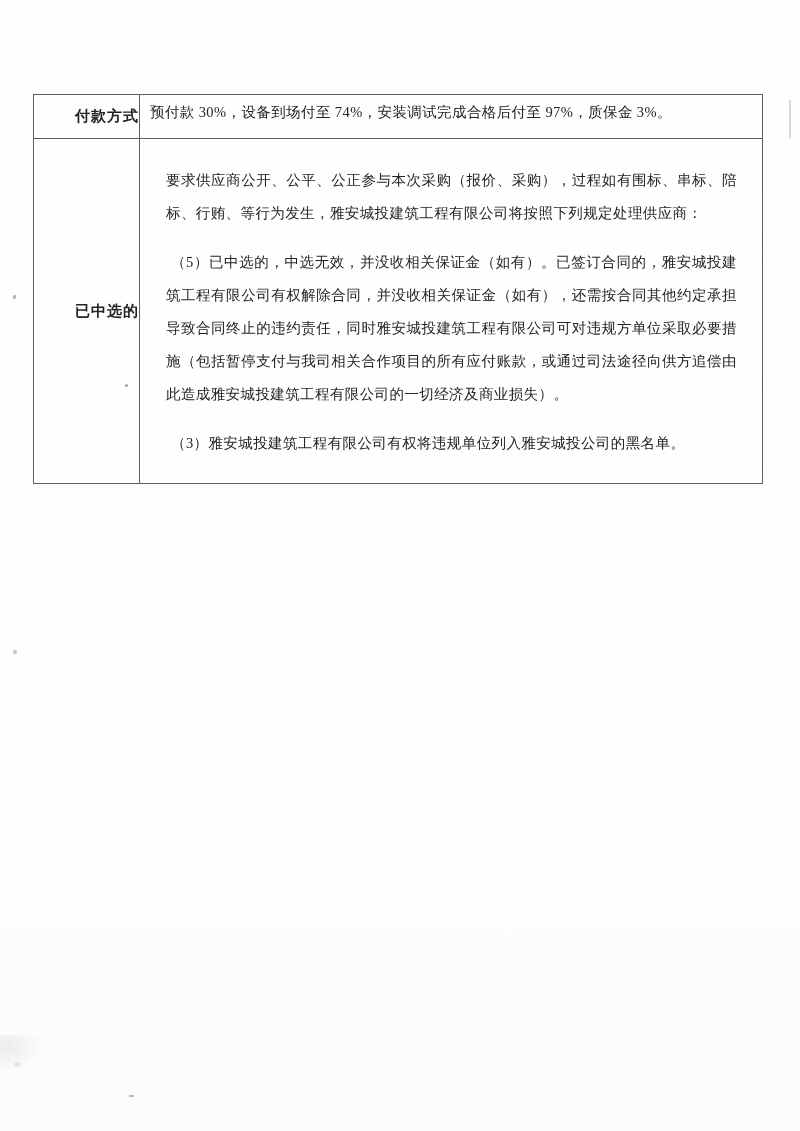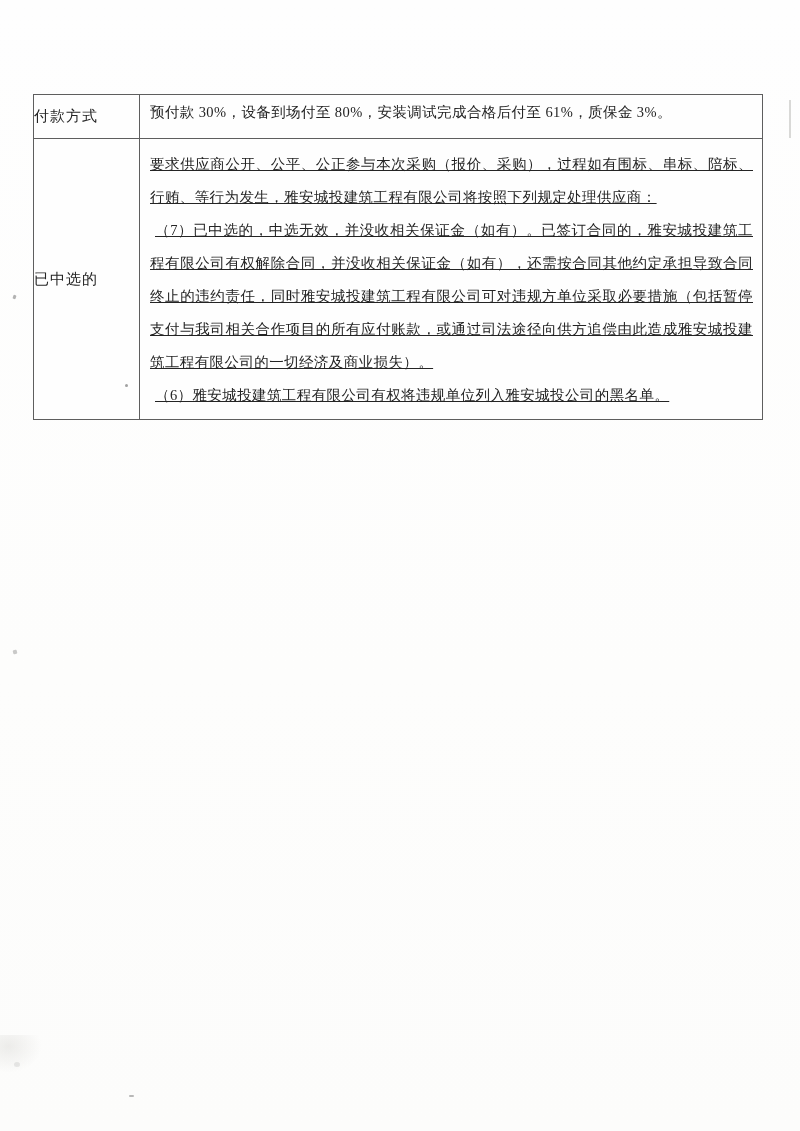--- a/index.html
+++ b/index.html
@@ -31,22 +31,22 @@
     grid-template-columns: 106px 1fr;
     background: #fefefe;
   }
   .cell {
     box-sizing: border-box;
   }
   .label-cell {
     border-right: 1.5px solid #5e5e5e;
     display: flex;
     align-items: center;
-    justify-content: flex-start;
-    font-weight: normal;
+    justify-content: flex-end;
+    font-weight: bold;
     font-size: 15px;
     letter-spacing: 1px;
   }
   .row2 {
     border-top: 1.5px solid #5e5e5e;
   }
   .content-cell {
     padding: 4px 10px 6px 10px;
     font-size: 14.5px;
     letter-spacing: 0.4px;
@@ -54,22 +54,21 @@
   .row1-content {
     height: 43px;
     line-height: 26px;
   }
   .row2-content {
     padding: 9px 9px 7px 10px;
     line-height: 33px;
     text-align: justify;
   }
   .row2-content p {
-    margin: 0;
-    text-decoration: underline;
+    margin: 16px;
   }
   .row2-content p.numbered {
     text-indent: 5px;
   }
   
   .speck {
     position: absolute;
     background: #8a8a8a;
     border-radius: 50%;
   }
@@ -96,30 +95,30 @@
 <body>
 
 <div class="page">
 
   <div class="doc-table">
 
     <div class="cell label-cell row1">
       <span>付款方式</span>
     </div>
     <div class="cell content-cell row1-content">
-      <span>预付款 30%，设备到场付至 80%，安装调试完成合格后付至 61%，质保金 3%。</span>
+      <span>预付款 30%，设备到场付至 74%，安装调试完成合格后付至 97%，质保金 3%。</span>
     </div>
 
     <div class="cell label-cell row2">
       <span>已中选的</span>
     </div>
     <div class="cell content-cell row2-content row2">
       <p>要求供应商公开、公平、公正参与本次采购（报价、采购），过程如有围标、串标、陪标、行贿、等行为发生，雅安城投建筑工程有限公司将按照下列规定处理供应商：</p>
-      <p class="numbered">（7）已中选的，中选无效，并没收相关保证金（如有）。已签订合同的，雅安城投建筑工程有限公司有权解除合同，并没收相关保证金（如有），还需按合同其他约定承担导致合同终止的违约责任，同时雅安城投建筑工程有限公司可对违规方单位采取必要措施（包括暂停支付与我司相关合作项目的所有应付账款，或通过司法途径向供方追偿由此造成雅安城投建筑工程有限公司的一切经济及商业损失）。</p>
-      <p class="numbered">（6）雅安城投建筑工程有限公司有权将违规单位列入雅安城投公司的黑名单。</p>
+      <p class="numbered">（5）已中选的，中选无效，并没收相关保证金（如有）。已签订合同的，雅安城投建筑工程有限公司有权解除合同，并没收相关保证金（如有），还需按合同其他约定承担导致合同终止的违约责任，同时雅安城投建筑工程有限公司可对违规方单位采取必要措施（包括暂停支付与我司相关合作项目的所有应付账款，或通过司法途径向供方追偿由此造成雅安城投建筑工程有限公司的一切经济及商业损失）。</p>
+      <p class="numbered">（3）雅安城投建筑工程有限公司有权将违规单位列入雅安城投公司的黑名单。</p>
     </div>
 
   </div>
 
   <div class="speck s1"></div>
   <div class="speck s2"></div>
   <div class="speck s3"></div>
   <div class="speck s4"></div>
   <div class="speck s5"></div>
   <div class="scan-line"></div>

